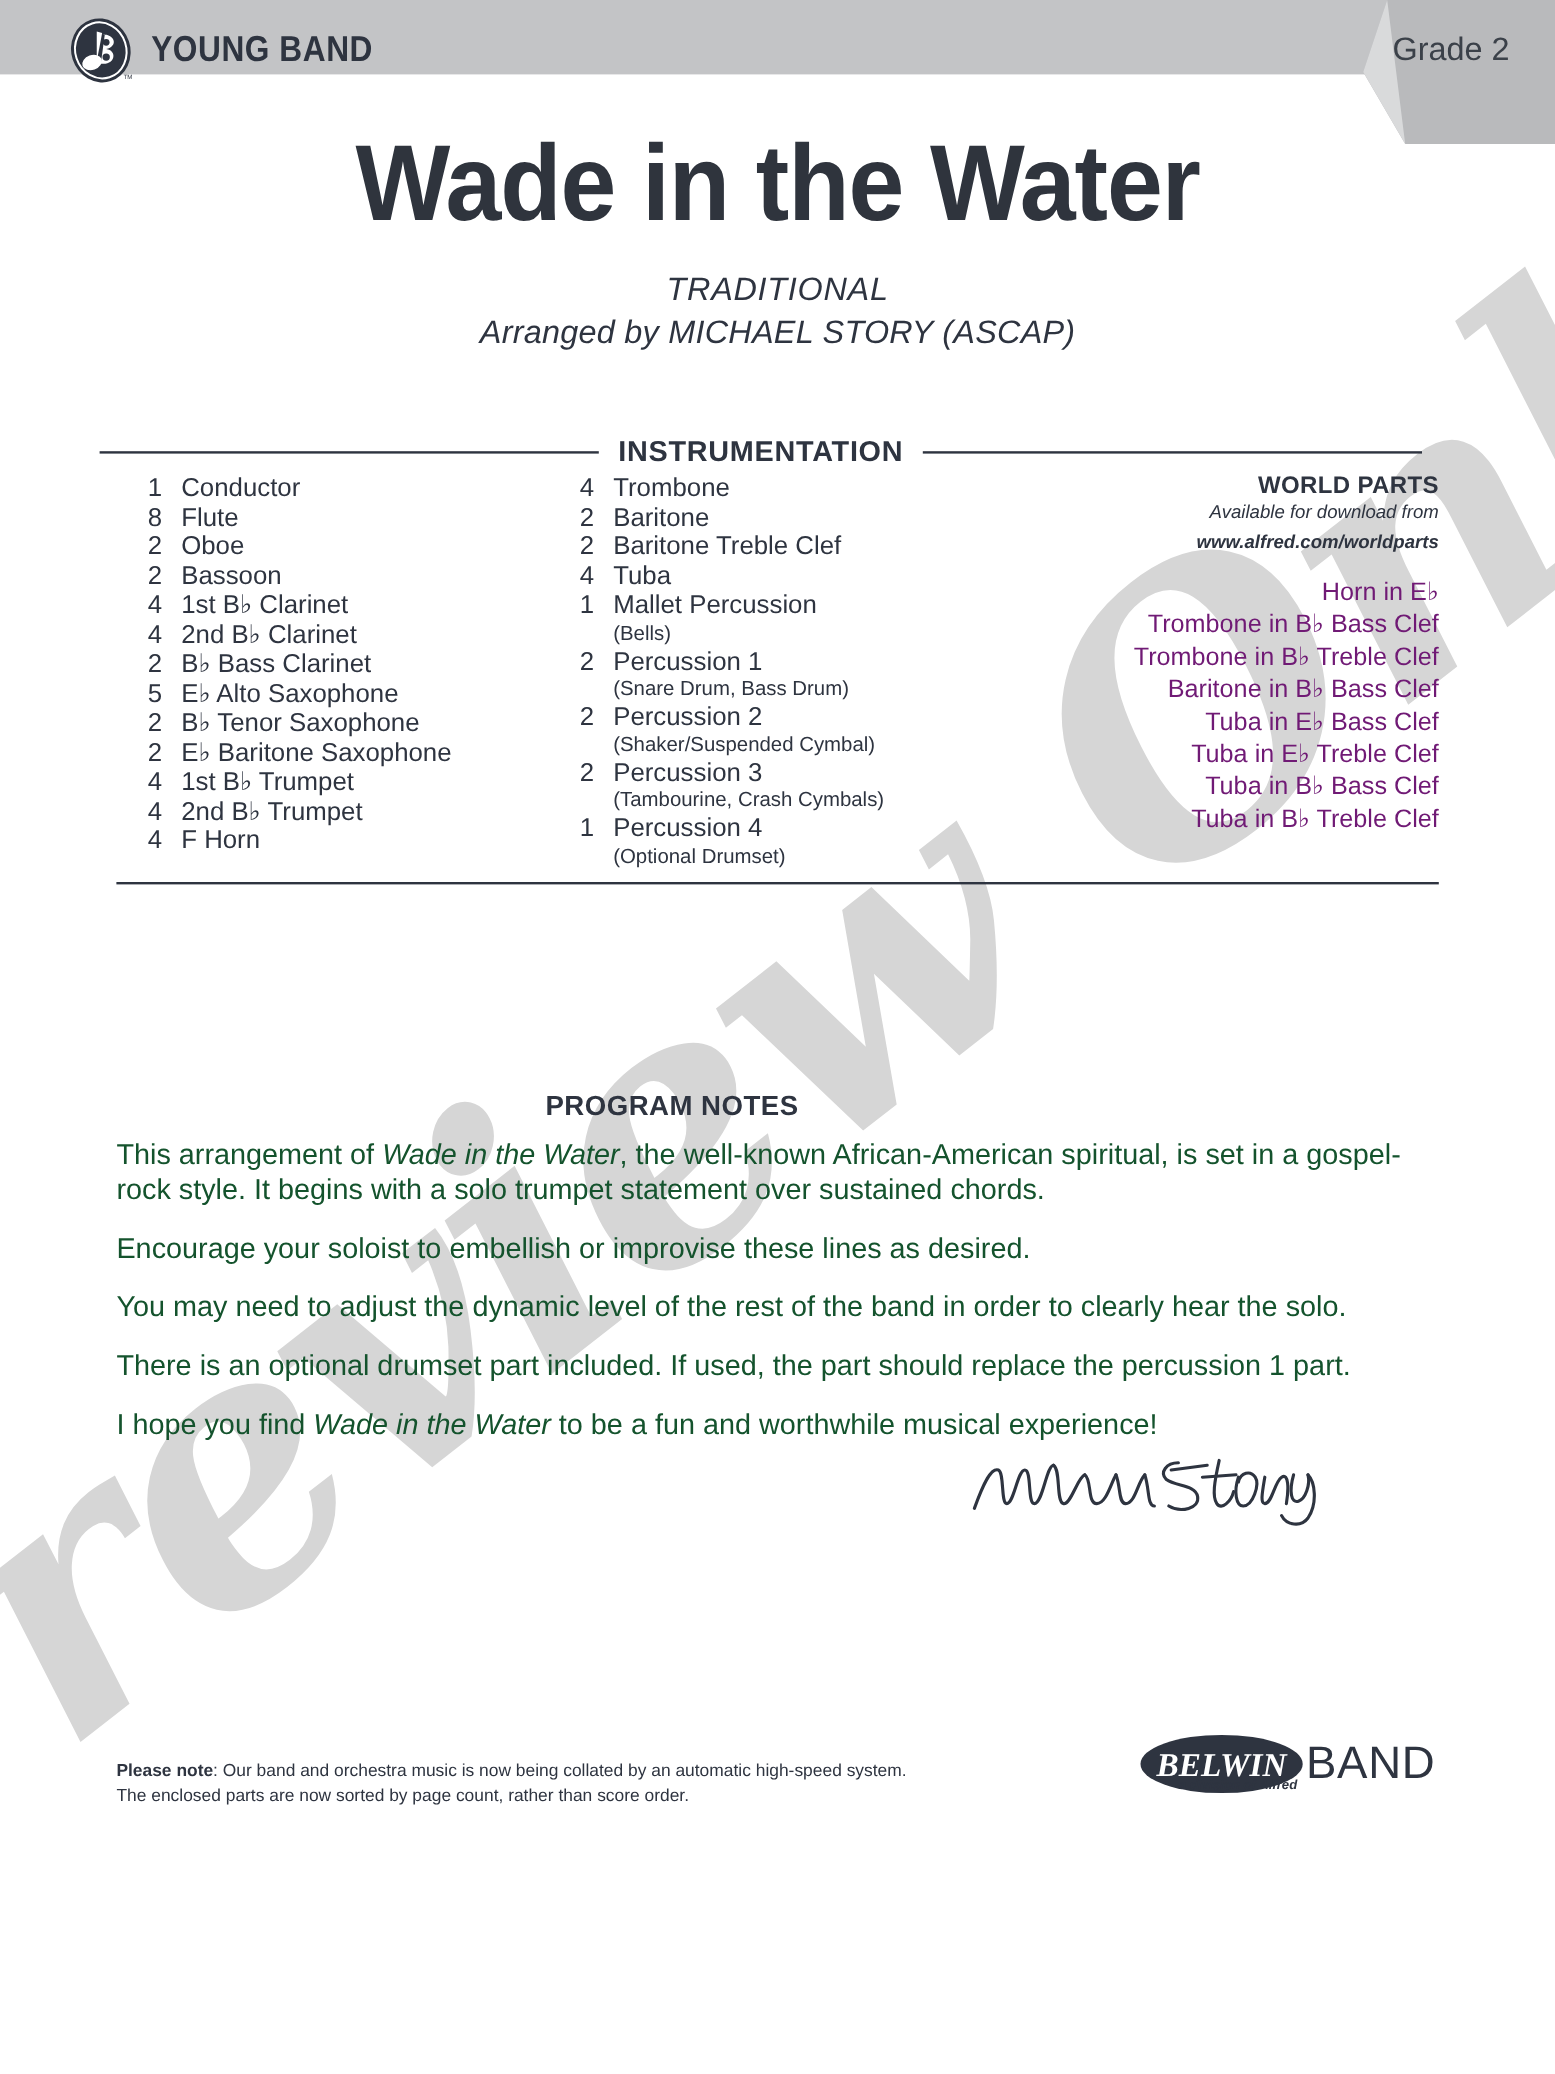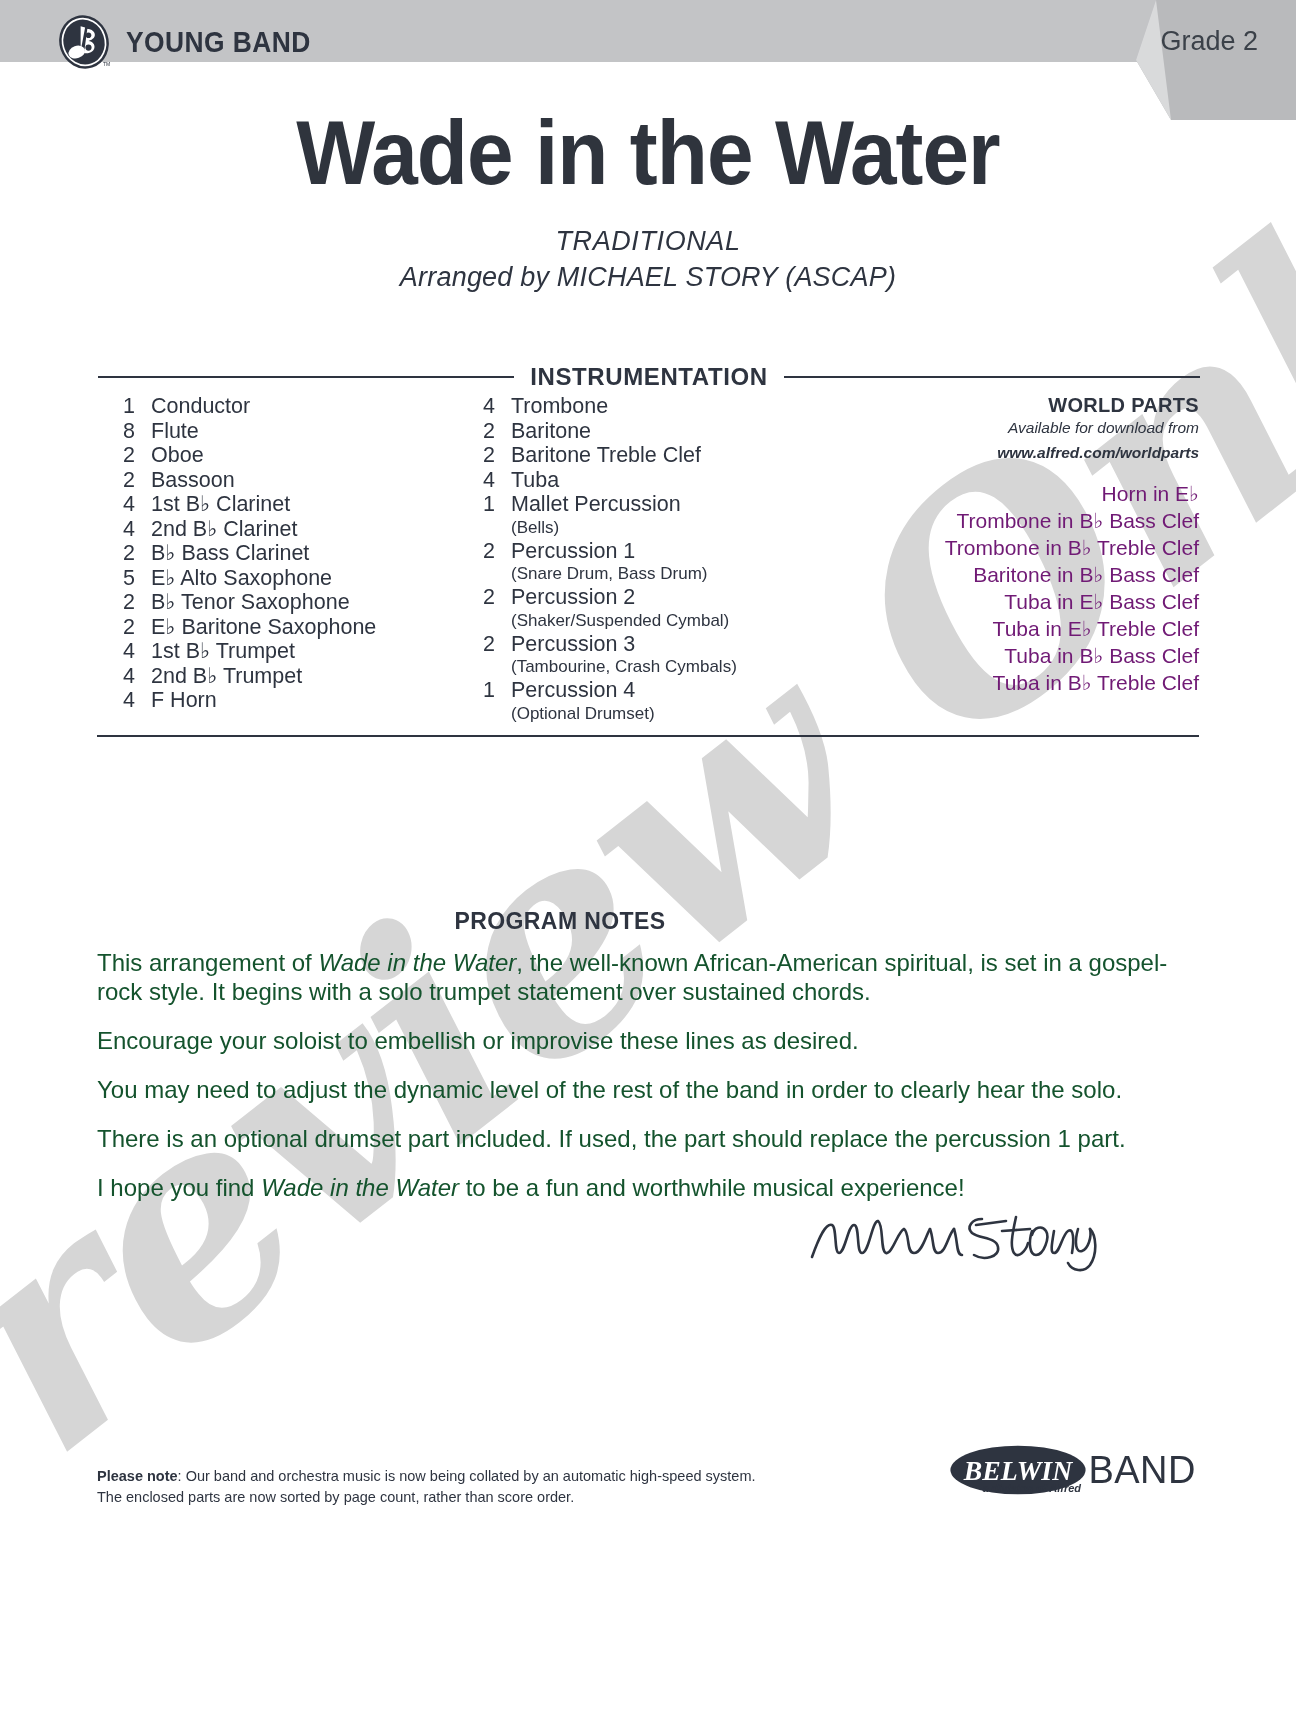--- a/index.html
+++ b/index.html
@@ -108,21 +108,21 @@
     margin-top: 5px;
     font-style: italic;
     font-size: 27px;
     color: #2e3440;
     letter-spacing: 0.2px;
   }
 
   
   .instr-rule-wrap {
     position: absolute;
-    left: 98px; top: 363px;
+    left: 83px; top: 363px;
     width: 1102px;
     display: flex;
     align-items: center;
     z-index: 6;
   }
   .rule { flex: 1 1 auto; height: 2px; background: #2e3440; }
   .instr-heading {
     font-weight: 700;
     font-size: 24px;
     letter-spacing: 0.6px;

